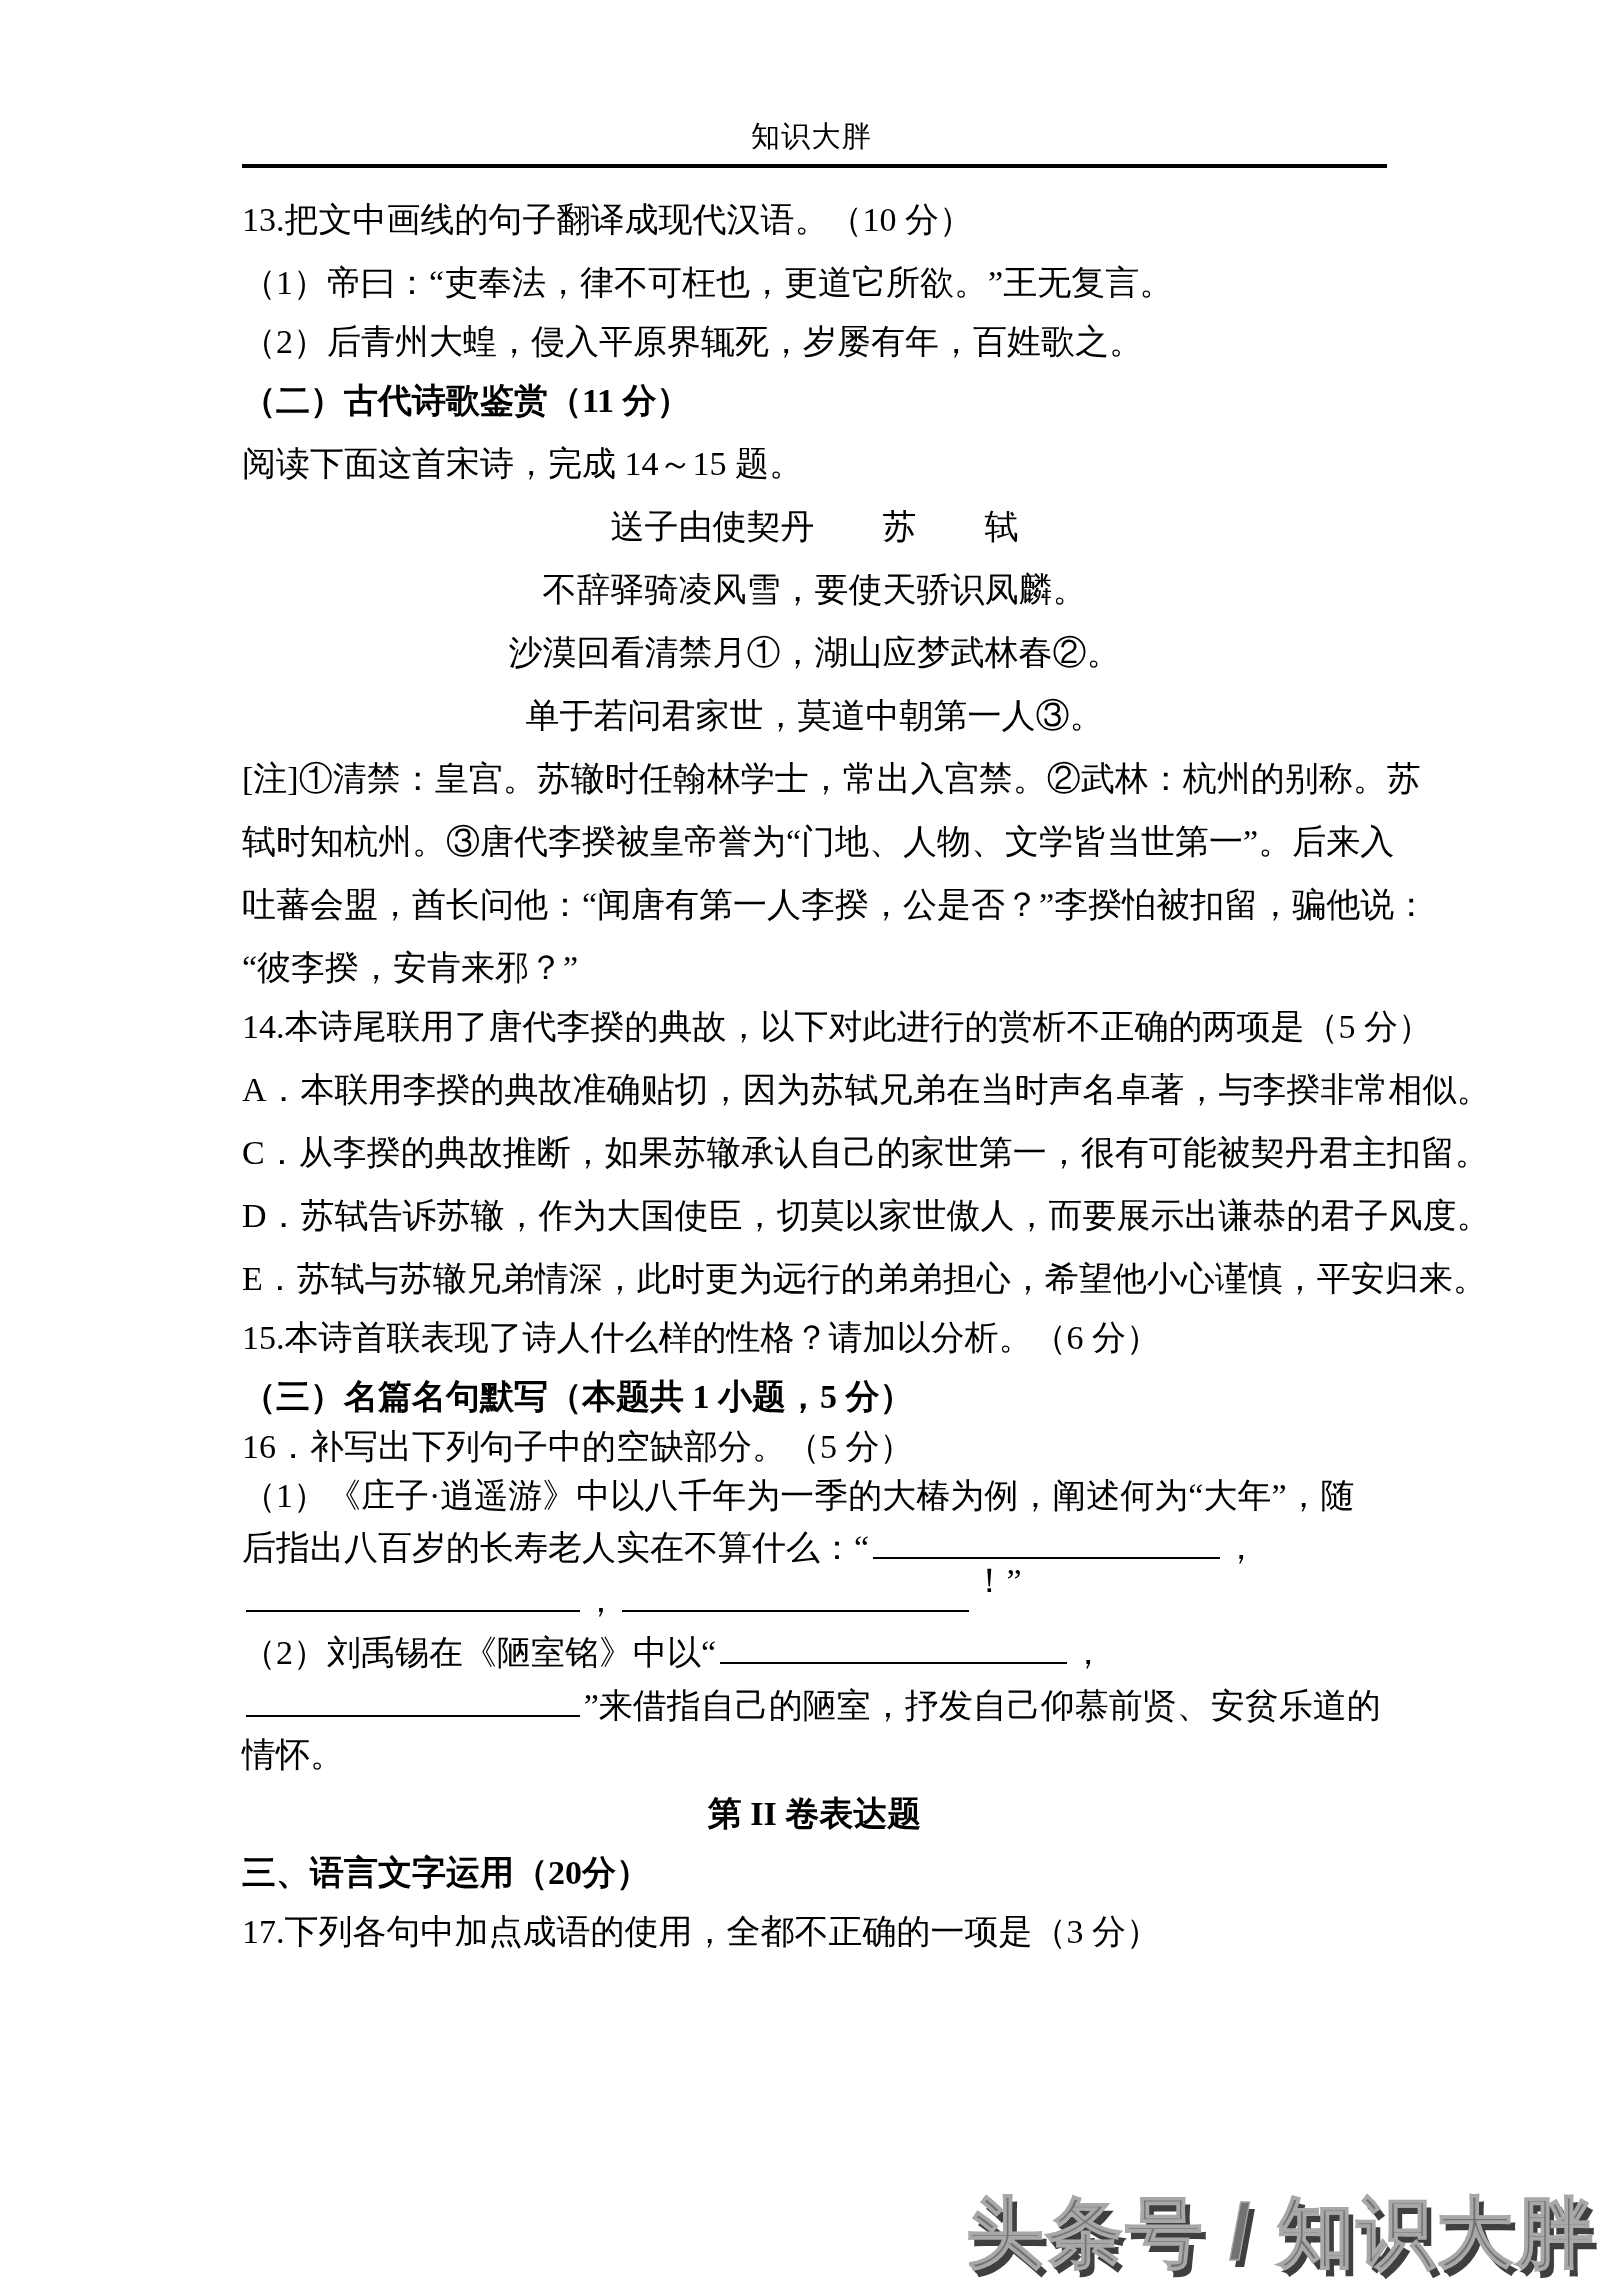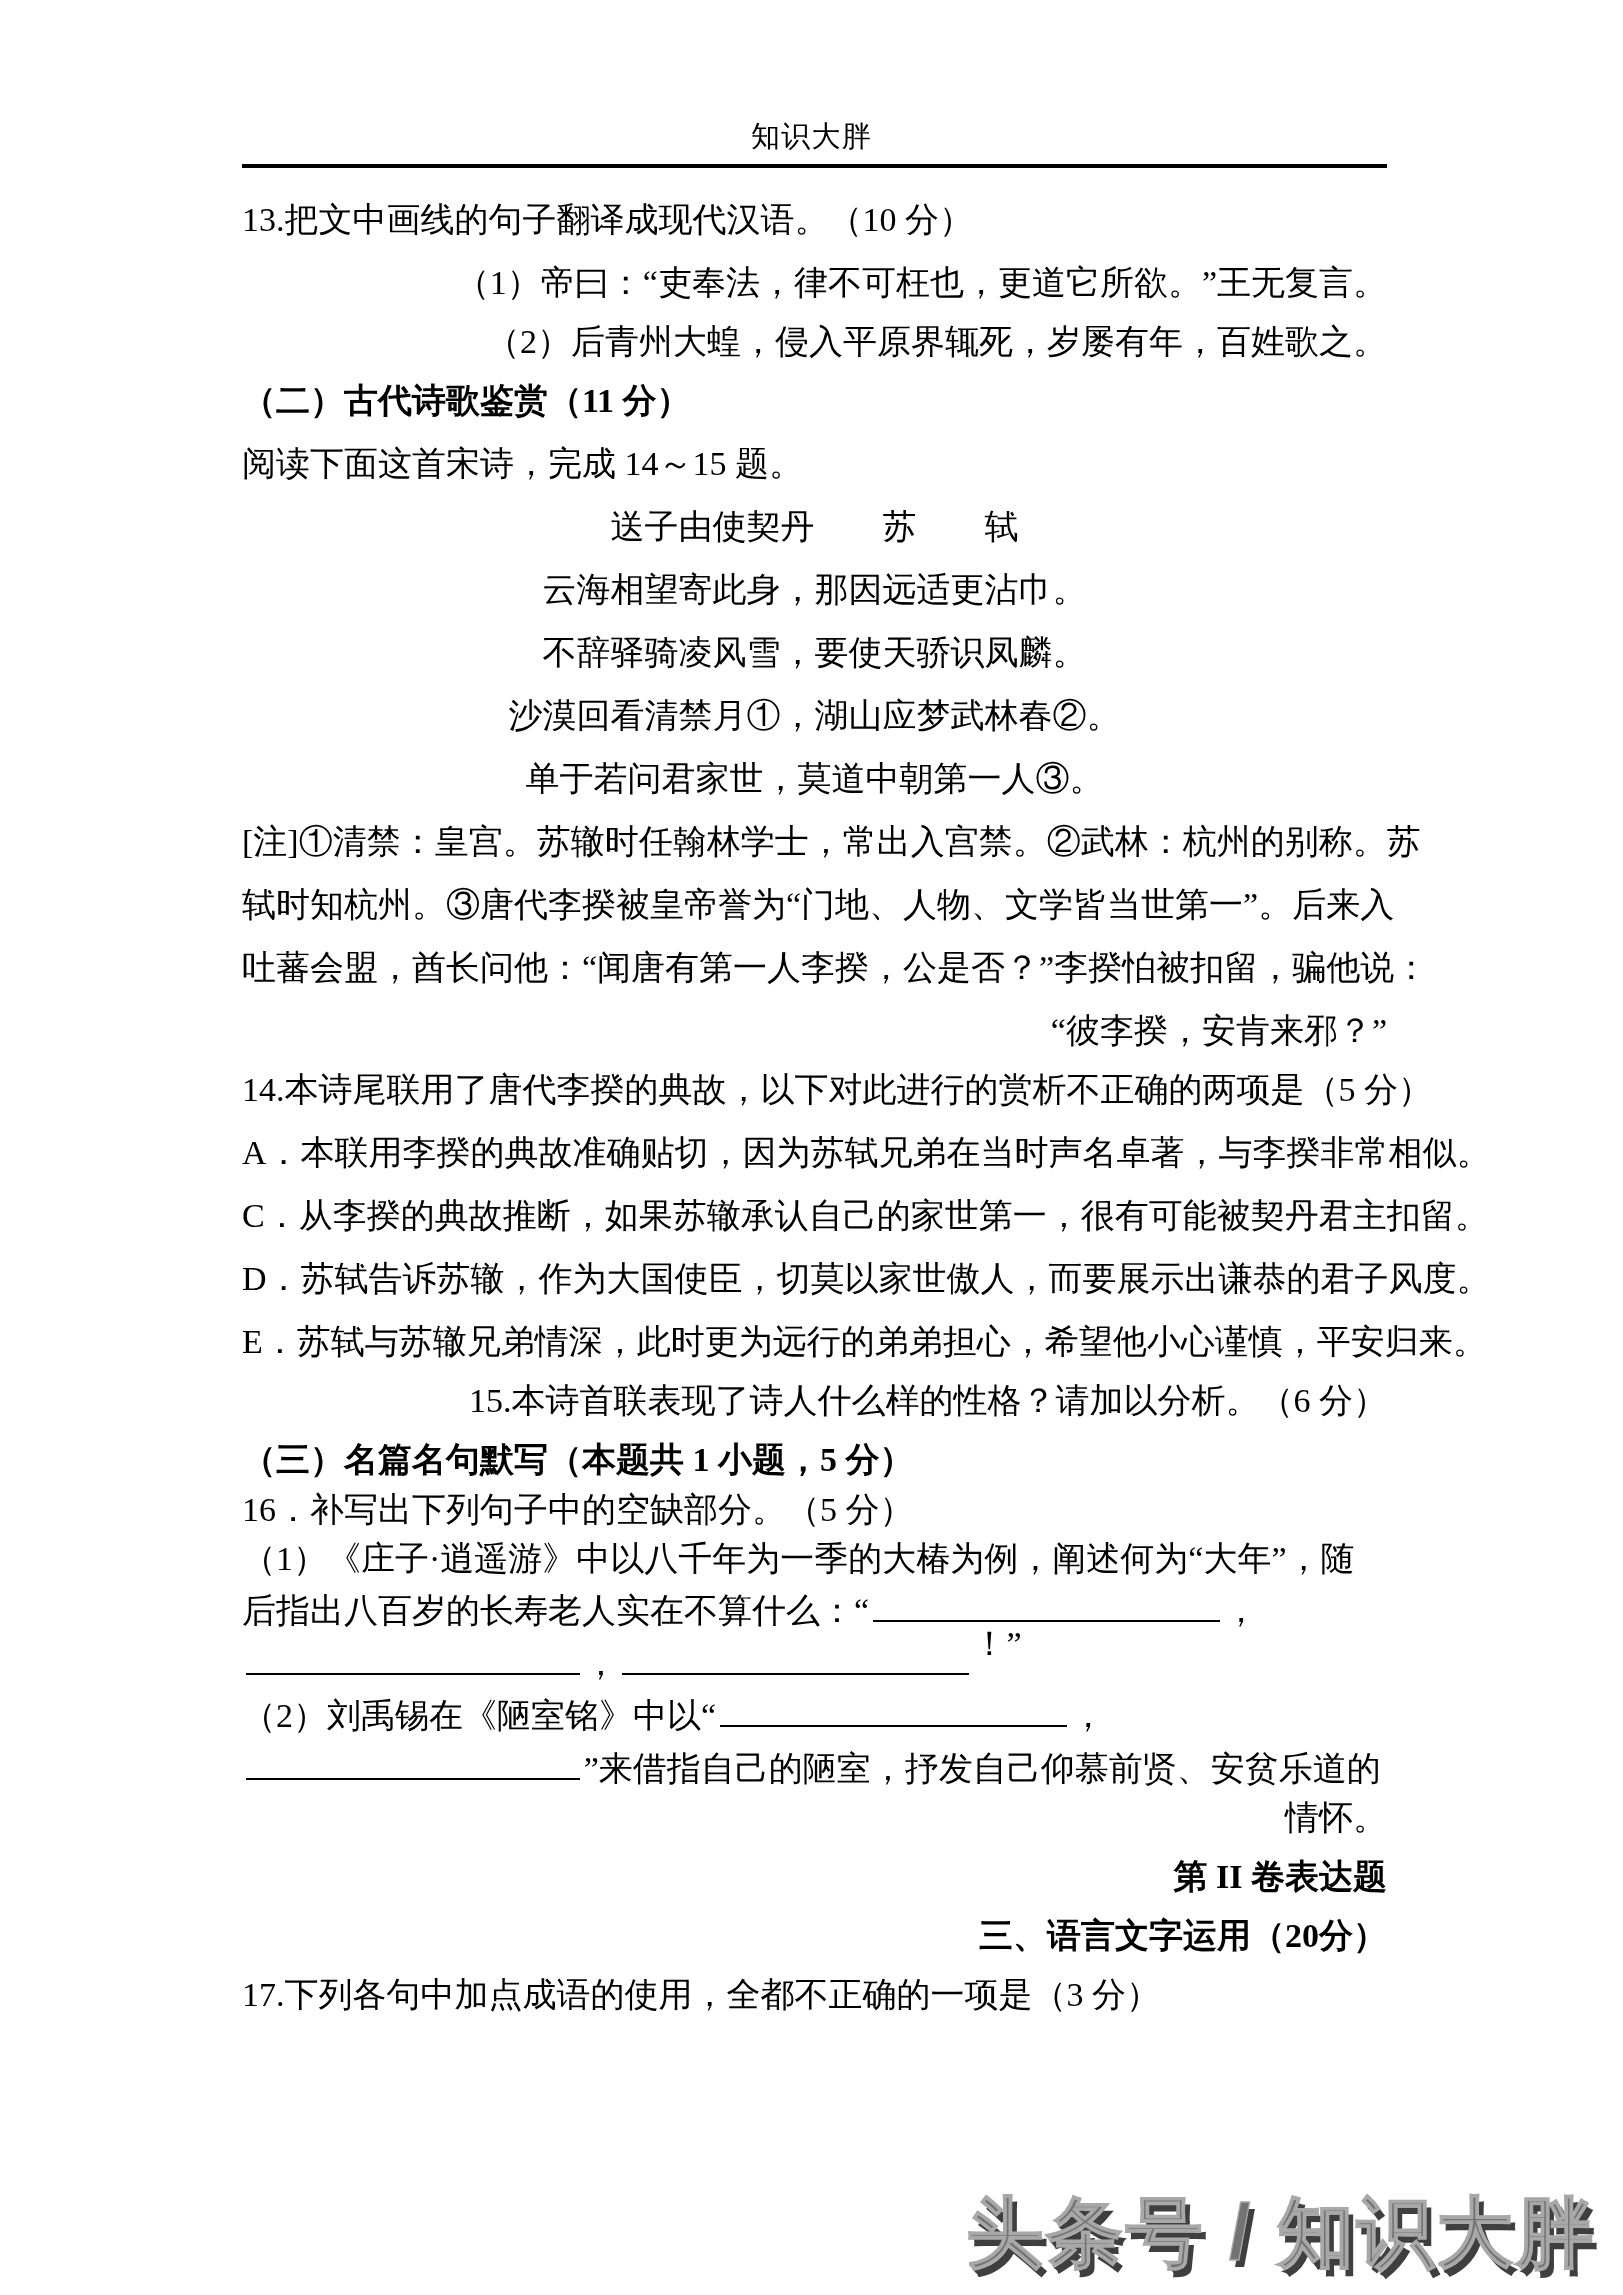--- a/index.html
+++ b/index.html
@@ -36,21 +36,21 @@
   }
   .content p.line {
     margin: 0 0 30px 0;
     font-size: 34px;
     line-height: 33px;
     white-space: nowrap;
   }
   .content p.first {
     margin-top: 35px;
   }
-  .content p.gap-md { margin-bottom: 26px; text-align: right; }
+  .content p.gap-md { margin-bottom: 26px; }
   .content p.gap-sm { margin-bottom: 16.4px; }
   .content p.last { margin-bottom: 0; }
   .bold { font-weight: 700; }
   .centered { text-align: center; }
   .blank {
     display: inline-block;
     width: 347px;
     height: 29px;
     border-bottom: 2.6px solid #000000;
     vertical-align: baseline;
@@ -89,21 +89,20 @@
   <div class="content">
 
     <p class="line first">13.把文中画线的句子翻译成现代汉语。（10 分）</p>
     <p class="line gap-md">（1）帝曰：“吏奉法，律不可枉也，更道它所欲。”王无复言。</p>
     <p class="line gap-md">（2）后青州大蝗，侵入平原界辄死，岁屡有年，百姓歌之。</p>
 
     <p class="line bold">（二）古代诗歌鉴赏（11 分）</p>
     <p class="line">阅读下面这首宋诗，完成 14～15 题。</p>
 
     <p class="line centered">送子由使契丹　　苏　　轼</p>
-    <p class="line centered">云海相望寄此身，那因远适更沾巾。</p>
     <p class="line centered">不辞驿骑凌风雪，要使天骄识凤麟。</p>
     <p class="line centered">沙漠回看清禁月①，湖山应梦武林春②。</p>
     <p class="line centered">单于若问君家世，莫道中朝第一人③。</p>
 
     <p class="line">[注]①清禁：皇宫。苏辙时任翰林学士，常出入宫禁。②武林：杭州的别称。苏</p>
     <p class="line">轼时知杭州。③唐代李揆被皇帝誉为“门地、人物、文学皆当世第一”。后来入</p>
     <p class="line">吐蕃会盟，酋长问他：“闻唐有第一人李揆，公是否？”李揆怕被扣留，骗他说：</p>
     <p class="line gap-md">“彼李揆，安肯来邪？”</p>
 
     <p class="line">14.本诗尾联用了唐代李揆的典故，以下对此进行的赏析不正确的两项是（5 分）</p>

